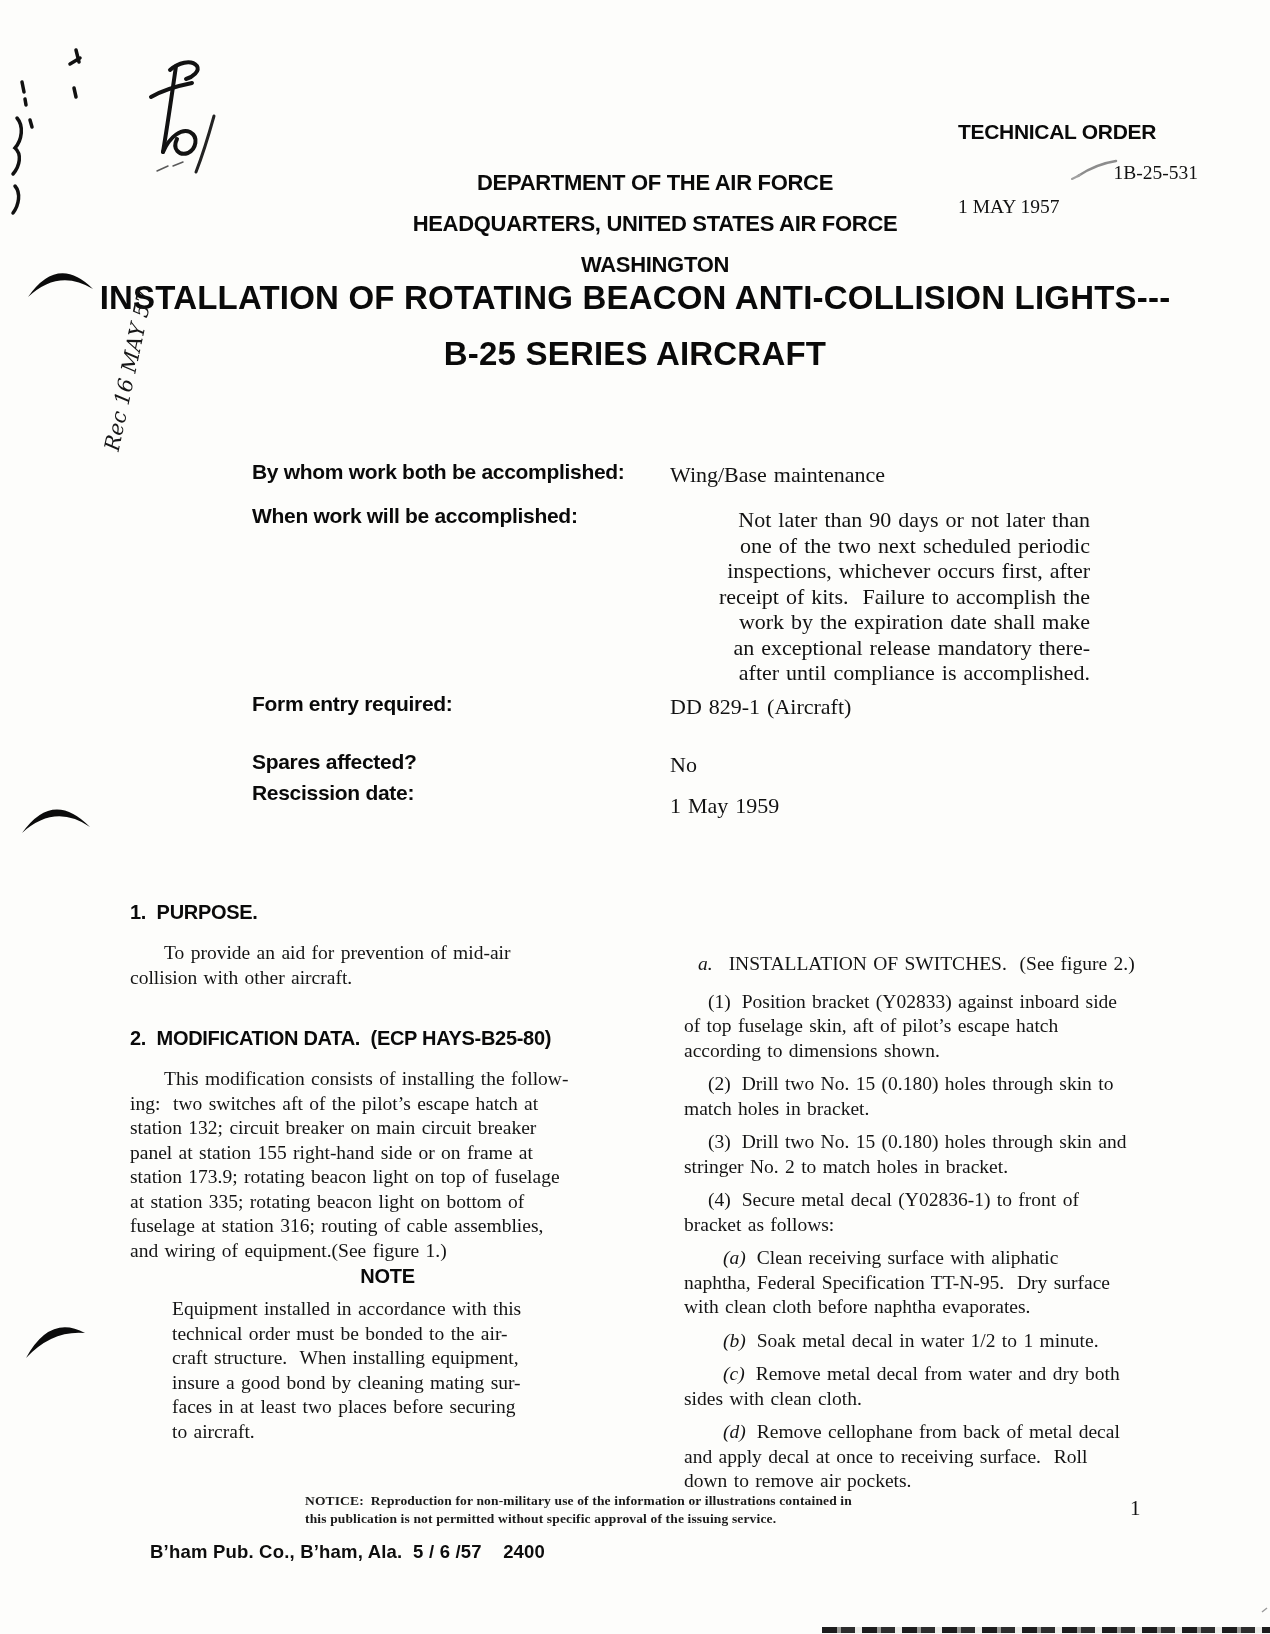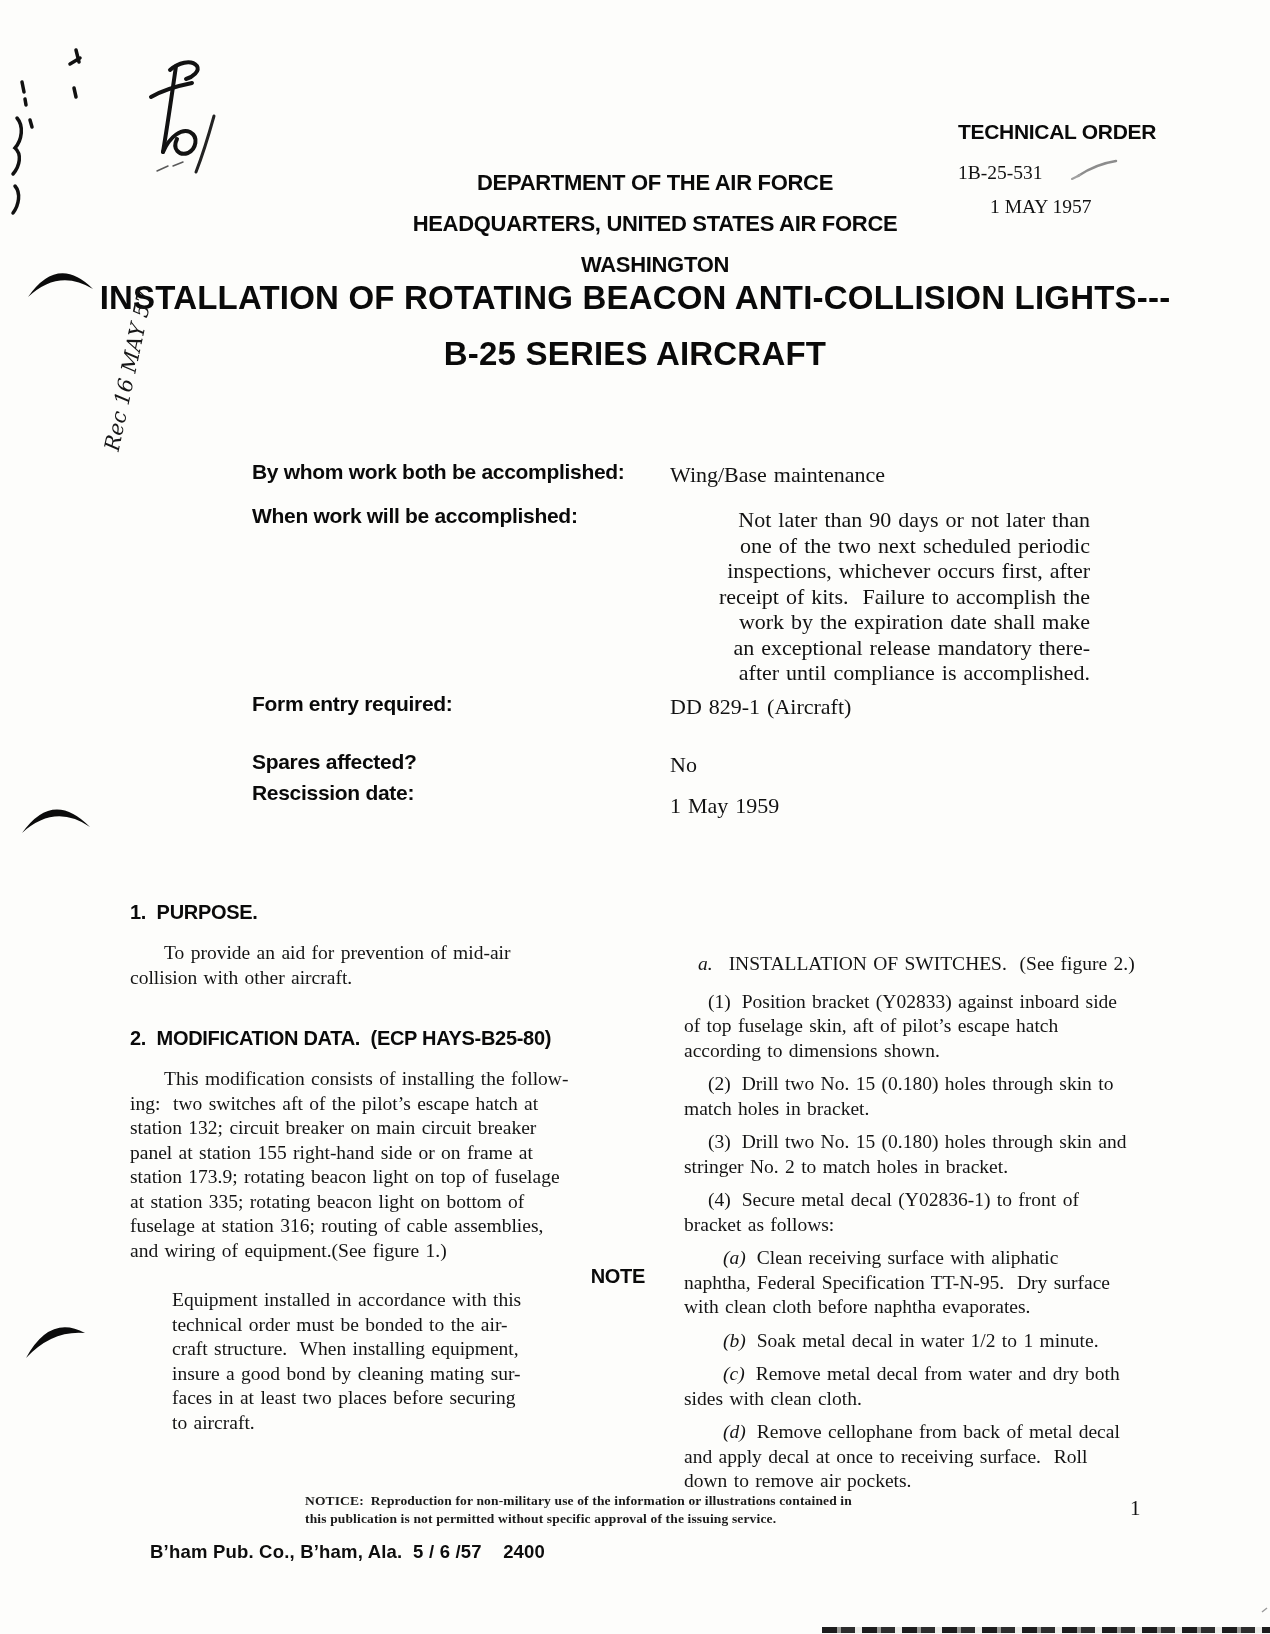--- a/index.html
+++ b/index.html
@@ -25,22 +25,22 @@
     color:#121212;
   }
   .prewrap{white-space:pre-wrap;}
   .pre{white-space:pre;}
   .italic{font-style:italic;}
 
   .hdr-center{left:405px;top:118px;width:500px;text-align:center;margin-top:44px;}
   .hdr-center .hline{font-size:22px;line-height:41px;}
   .to-block{left:958px;top:120px;width:240px;}
   .to-label{font-size:21px;line-height:24px;}
-  .to-num{font-size:19.5px;line-height:24px;margin-top:17px;}
-  .to-date{font-size:19.5px;line-height:24px;margin-top:10px;margin-left:32px;}
+  .to-num{font-size:19.5px;line-height:24px;margin-top:17px;text-align:right;}
+  .to-date{font-size:19.5px;line-height:24px;margin-top:10px;}
 
   .title-wrap{left:0;top:278px;width:1270px;text-align:center;}
   .title-l1{font-size:33px;line-height:40px;letter-spacing:0.2px;}
   .title-l2{font-size:33px;line-height:40px;letter-spacing:0.2px;margin-top:16px;}
 
   .hand-note{
     left:100px;top:448px;width:180px;
     transform:rotate(-78deg);
     transform-origin:0 0;
     font-family:"DejaVu Serif",serif;
@@ -54,21 +54,21 @@
   .info-value{left:670px;font-size:22px;line-height:25.5px;word-spacing:1.5px;text-align:right;}
 
   .col-left{left:130px;top:900px;width:515px;}
   .col-right{left:684px;top:952px;width:482px;}
   .body-txt{font-size:19.5px;line-height:24.5px;word-spacing:1.5px;color:#141414;}
   .lc-h{font-size:20px;line-height:24px;}
   .lc-p{margin:0;}
   .h1-gap{margin-bottom:17px;}
   .p1-gap{margin-bottom:36px;}
   .h2-gap{margin-bottom:17px;}
-  .note-h{text-align:right;font-size:20px;margin-top:1px;}
+  .note-h{text-align:center;font-size:20px;margin-top:1px;margin-bottom:9px;}
   .note-p{margin-left:42px;width:430px;}
 
   .rc-h{margin:0 0 13px 0;text-indent:14px;}
   .rc-h .mk{margin-right:16px;}
   .rc-item{margin:0 0 9px 0;}
   .ind-num{text-indent:24px;}
   .ind-let{text-indent:39px;}
   .mk{font-family:"Liberation Serif",serif;}
   .mk.italic{font-style:italic;}
   .mk-gap{margin-right:11px;}

